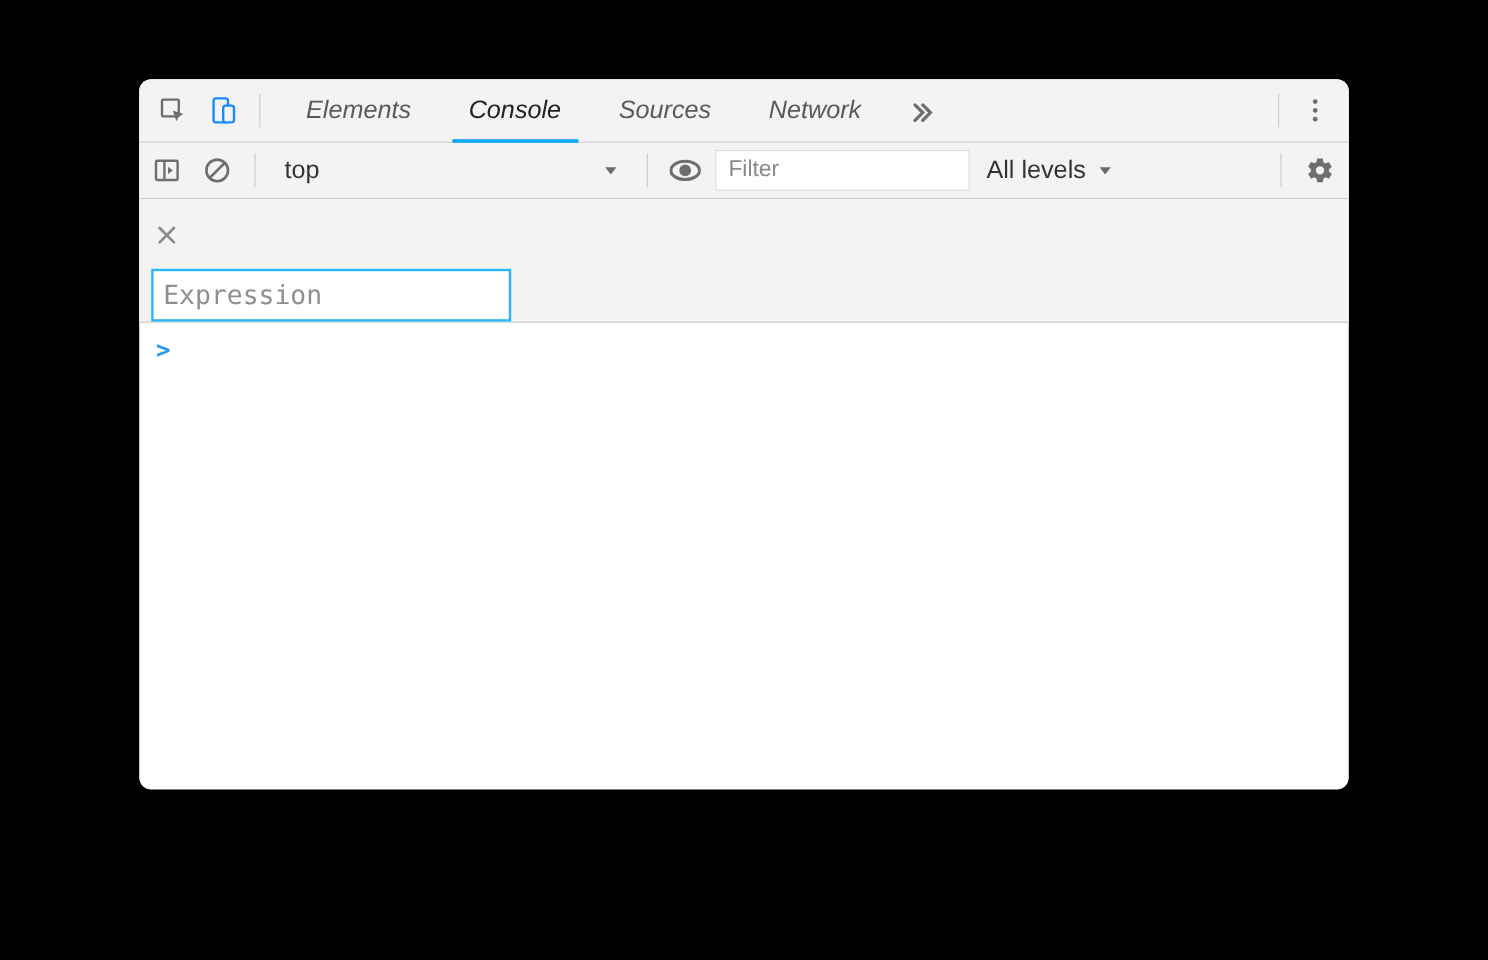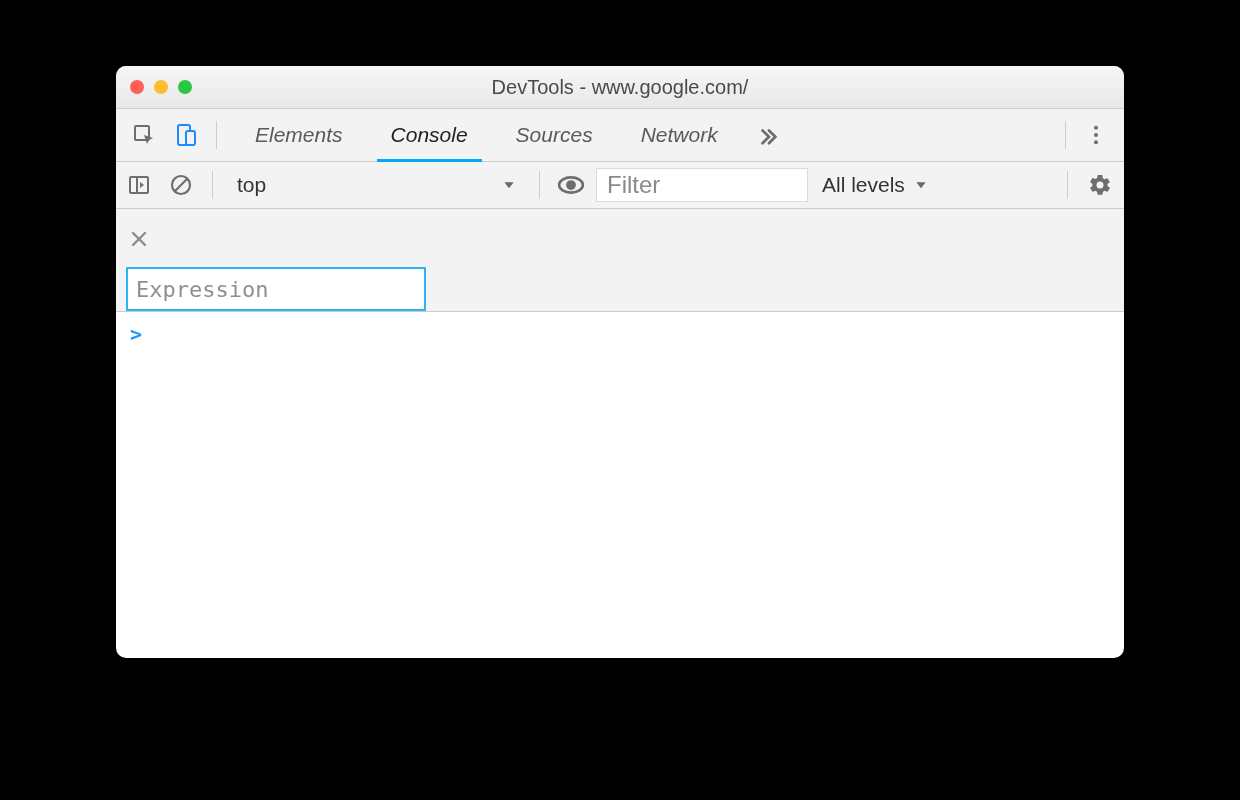--- a/index.html
+++ b/index.html
@@ -175,21 +175,21 @@
     justify-content: space-between;
   }
   .context-select .caret {
     color: #6a6a6a;
   }
   .filter-input {
     width: 190px;
     height: 32px;
     background: #ffffff;
     border: 1px solid #dcdcdc;
-    font-size: 24px;
+    font-size: 19px;
     padding: 0 10px;
     color: #333;
   }
   .filter-input::placeholder { color: #8a8a8a; }
   .levels {
     display: flex;
     align-items: center;
     gap: 8px;
     font-size: 21px;
     color: var(--text);
@@ -253,28 +253,20 @@
   }
 
   svg { display: block; }
 </style>
 </head>
 <body>
 
 <div class="stage">
   <div class="window">
 
-    <div class="titlebar">
-      <div class="traffic-lights">
-        <div class="traffic-light tl-close"></div>
-        <div class="traffic-light tl-min"></div>
-        <div class="traffic-light tl-max"></div>
-      </div>
-      <div class="window-title">DevTools - www.google.com/</div>
-    </div>
 
     <div class="tabbar">
       <div class="btn">
         <svg width="24" height="24" viewBox="0 0 24 24" fill="none" stroke="currentColor" stroke-width="2">
           <rect x="3" y="3" width="14" height="14" rx="1"></rect>
           <path d="M12 12 L21 15 L17 17 L15 21 Z" fill="currentColor" stroke="none"></path>
         </svg>
       </div>
       <div class="btn" style="color: var(--accent-blue);">
         <svg width="24" height="24" viewBox="0 0 24 24" fill="none" stroke="currentColor" stroke-width="2">

